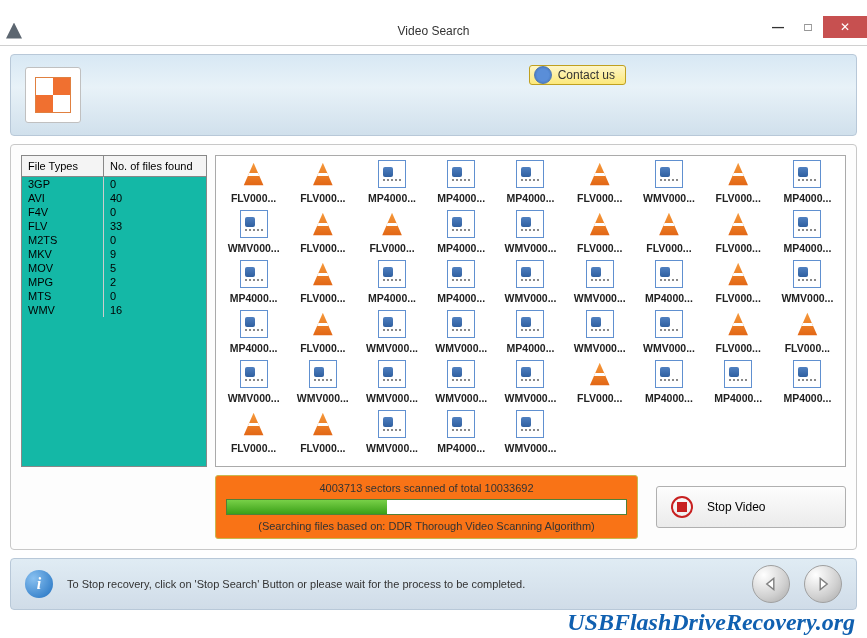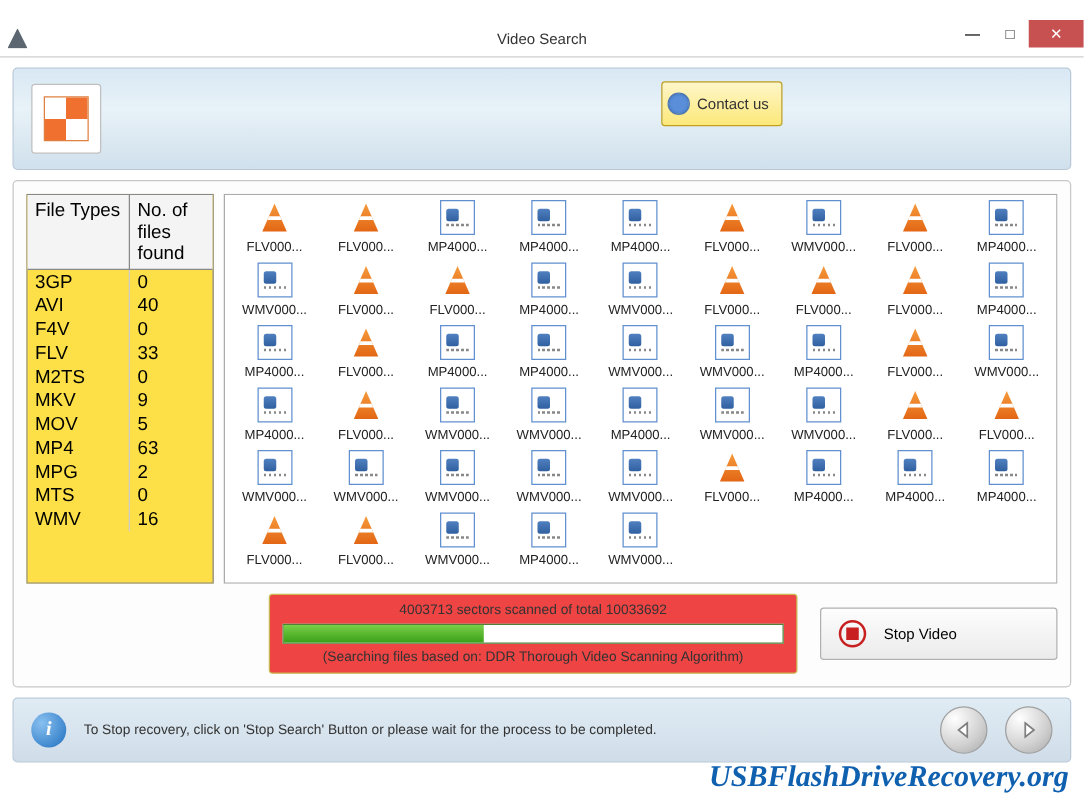--- a/index.html
+++ b/index.html
@@ -11,56 +11,56 @@
 .title { position: absolute; left: 50%; transform: translateX(-50%); font-size: 12px; color: #333; }
 .win-controls { position: absolute; right: 0; top: 0; display: flex; }
 .win-btn { width: 30px; height: 22px; display: flex; align-items: center; justify-content: center; font-size: 12px; color: #333; }
 .win-btn.close { background: #c75050; color: #fff; width: 44px; }
 .win-btn.min { font-weight: bold; }
 
 
 .banner { margin: 8px 10px 0; height: 82px; border: 1px solid #b8c8d8; border-radius: 4px; background: linear-gradient(180deg, #d8e8f4 0%, #e8f2f8 40%, #d0e0ec 100%); display: flex; align-items: center; padding: 0 14px; position: relative; }
 .banner-logo { width: 56px; height: 56px; border: 1px solid #c0c0c0; border-radius: 3px; background: #fff; display: flex; align-items: center; justify-content: center; }
 .banner-logo-inner { width: 36px; height: 36px; background: repeating-conic-gradient(#f07030 0 25%, #fff 0 50%); border: 1px solid #e08040; }
-.contact-btn { position: absolute; right: 230px; top: 10px; height: 36px; border: 1px solid #c0a020; border-radius: 3px; background: linear-gradient(#fef6c8, #fce87a); padding: 0 10px 0 4px; display: flex; align-items: center; font-size: 12px; color: #333; gap: 6px; cursor: pointer; text-align: right; }
+.contact-btn { position: absolute; right: 230px; top: 10px; height: 20px; border: 1px solid #c0a020; border-radius: 3px; background: linear-gradient(#fef6c8, #fce87a); padding: 0 10px 0 4px; display: flex; align-items: center; font-size: 12px; color: #333; gap: 6px; cursor: pointer; text-align: right; }
 .contact-btn .avatar { width: 18px; height: 18px; border-radius: 50%; background: radial-gradient(circle, #5a8ed8 50%, #3a6eb8 100%); border: 1px solid #5078b0; }
 .brand { position: absolute; right: 24px; top: 10px; text-align: right; }
 .brand-main { font-size: 28px; font-weight: 900; color: #f07030; letter-spacing: 3px; font-family: Impact, sans-serif; text-shadow: 1px 1px 0 #d04000, -1px -1px 0 #d04000, 1px -1px 0 #d04000, -1px 1px 0 #d04000; }
 .brand-sub { font-size: 14px; font-weight: bold; color: #1080c0; letter-spacing: 0.5px; }
 
 
 .content { margin: 8px 10px 0; border: 1px solid #c8c8c8; border-radius: 4px; padding: 10px; height: 406px; background: #fdfdfd; display: flex; flex-direction: column; }
 .content-top { flex: 1; display: flex; gap: 8px; overflow: hidden; }
 
 
-.file-table { width: 150px; border: 1px solid #888; font-size: 15px; background: #fde047; flex-shrink: 0; }
+.file-table { width: 186px; border: 1px solid #888; font-size: 11px; background: #14b8a6; flex-shrink: 0; }
 .ft-header { display: flex; }
 .ft-header div { padding: 4px 6px; border-bottom: 1px solid #888; background: #f4f4f4; }
 .ft-col1 { width: 82px; border-right: 1px solid #888; }
 .ft-col2 { flex: 1; }
 .ft-body { height: calc(100% - 24px); overflow: auto; }
 .ft-row { display: flex; }
 .ft-row div { padding: 1px 6px; }
 .ft-row .ft-col1 { border-right: 1px solid #ccc; }
 
 
 .files-area { flex: 1; border: 1px solid #aaa; background: #fff; overflow: auto; position: relative; }
 .files-grid { display: grid; grid-template-columns: repeat(9, 1fr); gap: 6px 2px; padding: 4px; }
-.file-item { text-align: center; }
+.file-item { text-align: center; font-weight: bold; }
 .file-ico { width: 28px; height: 28px; margin: 0 auto 4px; position: relative; }
 .file-ico.cone { background: linear-gradient(#f8a040, #e06010); clip-path: polygon(50% 10%, 85% 90%, 15% 90%); }
 .file-ico.cone::after { content:""; position:absolute; top:45%; left:20%; width:60%; height:3px; background:#fff; }
 .file-ico.doc { border: 1px solid #6090d0; background: #fff; }
 .file-ico.doc::before { content:""; position:absolute; top:6px; left:4px; width:10px; height:10px; background: linear-gradient(#5080c0, #3060a0); border-radius:2px; }
 .file-ico.doc::after { content:""; position:absolute; bottom:6px; left:4px; right:4px; height:2px; background: repeating-linear-gradient(90deg,#888 0 2px,transparent 2px 4px); }
 .file-lbl { font-size: 10.5px; color: #222; white-space: nowrap; overflow: hidden; }
 
 
 .progress-row { display: flex; align-items: center; gap: 18px; margin-top: 8px; padding-left: 194px; }
-.progress-box { flex: 1; background: #ef4444; border: 1px solid #c8b850; border-radius: 3px; padding: 6px 10px; text-align: center; }
+.progress-box { flex: 1; background: #f97316; border: 1px solid #c8b850; border-radius: 3px; padding: 6px 10px; text-align: center; }
 .progress-label { font-size: 11px; color: #333; }
 .progress-bar-outer { height: 16px; border: 1px solid #508038; background: #fff; margin: 5px 0; position: relative; }
 .progress-bar-inner { height: 100%; background: linear-gradient(#78d048, #3aa018); width: 40%; }
 .progress-sub { font-size: 11px; color: #333; }
 
 .stop-btn { width: 190px; height: 42px; border: 1px solid #b0b0b0; border-radius: 3px; background: linear-gradient(#fdfdfd, #ebebeb); display: flex; align-items: center; gap: 14px; padding: 0 14px; cursor: pointer; font-size: 12px; }
 .stop-ico { width: 22px; height: 22px; border: 2px solid #c82020; border-radius: 50%; display: flex; align-items: center; justify-content: center; }
 .stop-ico span { width: 10px; height: 10px; background: #c82020; }
 
 
@@ -124,24 +124,20 @@
             <div class="ft-col1">M2TS</div>
             <div class="ft-col2">0</div>
           </div>
           <div class="ft-row">
             <div class="ft-col1">MKV</div>
             <div class="ft-col2">9</div>
           </div>
           <div class="ft-row">
             <div class="ft-col1">MOV</div>
             <div class="ft-col2">5</div>
-          </div>
-          <div class="ft-row">
-            <div class="ft-col1">MP4</div>
-            <div class="ft-col2">63</div>
           </div>
           <div class="ft-row">
             <div class="ft-col1">MPG</div>
             <div class="ft-col2">2</div>
           </div>
           <div class="ft-row">
             <div class="ft-col1">MTS</div>
             <div class="ft-col2">0</div>
           </div>
           <div class="ft-row">

